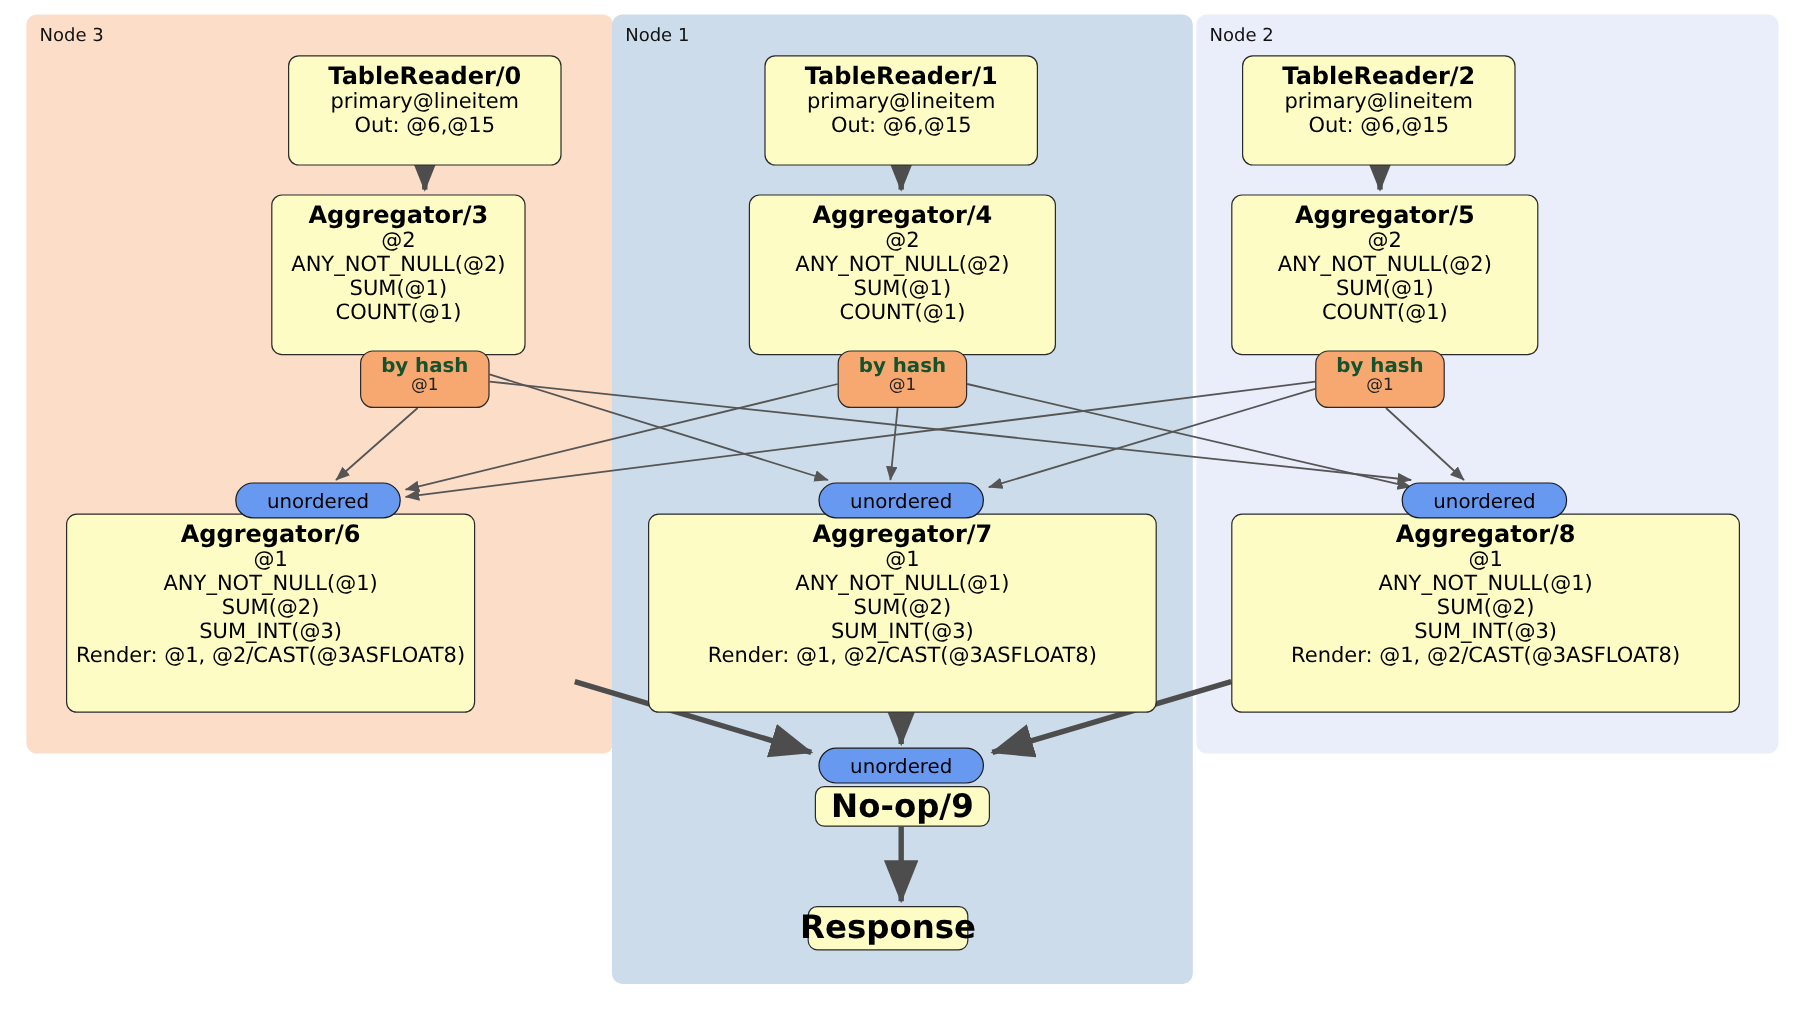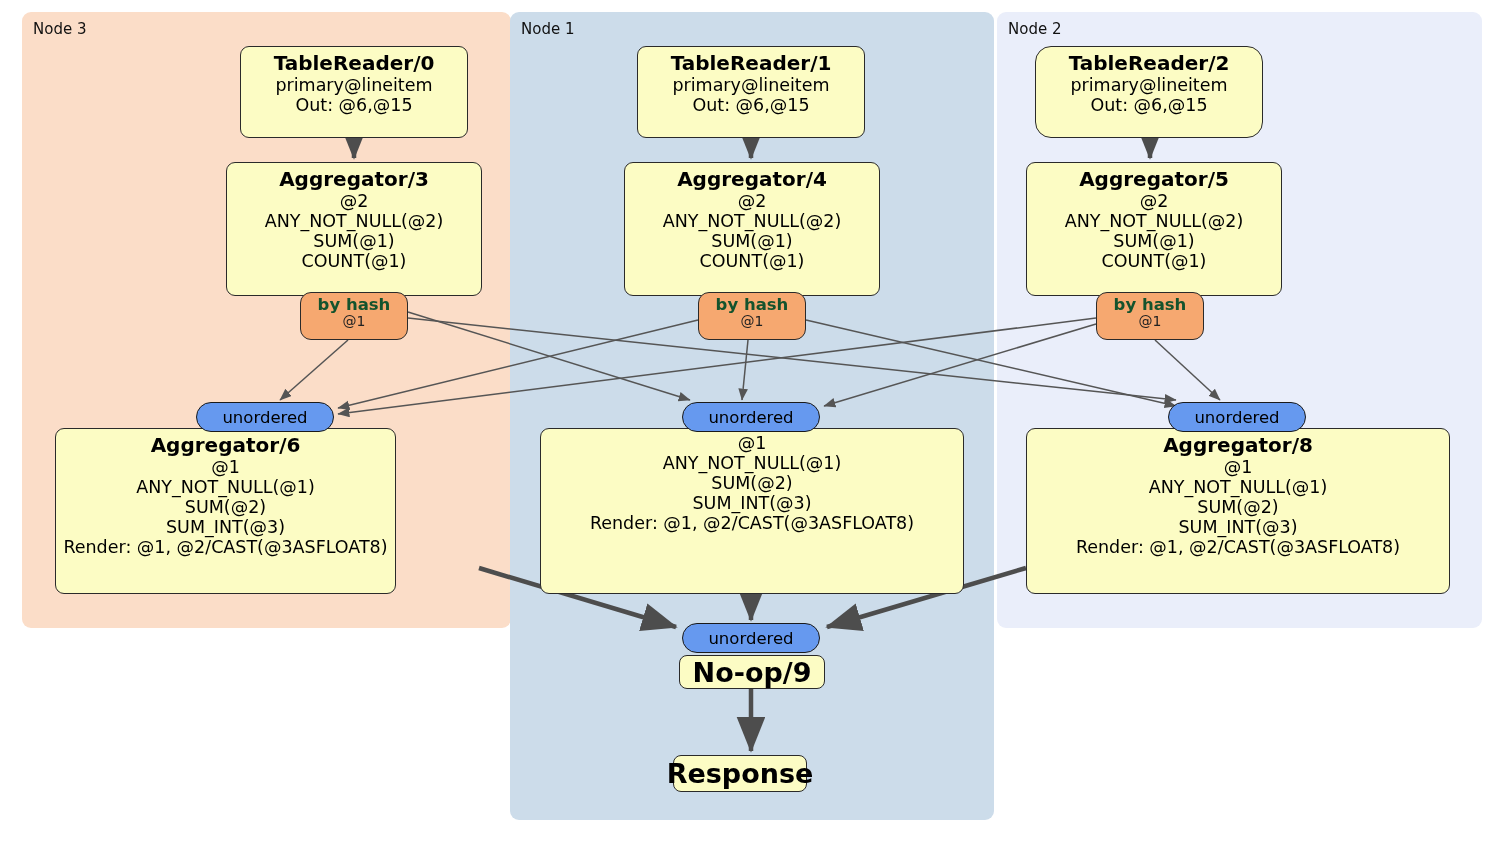--- a/index.html
+++ b/index.html
@@ -189,27 +189,27 @@
     <span class="line">primary@lineitem</span>
     <span class="line">Out: @6,@15</span>
   </div>
 
   <div class="node" id="n-tablereader1" style="left: 637px; top: 46px; width: 228px; height: 92px;">
     <span class="title">TableReader/1</span>
     <span class="line">primary@lineitem</span>
     <span class="line">Out: @6,@15</span>
   </div>
 
-  <div class="node" id="n-tablereader2" style="left: 1035px; top: 46px; width: 228px; height: 92px; border-radius: 16px;">
+  <div class="node" id="n-tablereader2" style="left: 1035px; top: 46px; width: 228px; height: 92px;">
     <span class="title">TableReader/2</span>
     <span class="line">primary@lineitem</span>
     <span class="line">Out: @6,@15</span>
   </div>
 
-  <div class="node" id="n-aggregator3" style="left: 226px; top: 162px; width: 256px; height: 134px;">
+  <div class="node" id="n-aggregator3" style="left: 226px; top: 162px; width: 212px; height: 134px;">
     <span class="title">Aggregator/3</span>
     <span class="line">@2</span>
     <span class="line">ANY_NOT_NULL(@2)</span>
     <span class="line">SUM(@1)</span>
     <span class="line">COUNT(@1)</span>
   </div>
 
   <div class="node" id="n-aggregator4" style="left: 624px; top: 162px; width: 256px; height: 134px;">
     <span class="title">Aggregator/4</span>
     <span class="line">@2</span>
@@ -229,20 +229,21 @@
   <div class="node" id="n-aggregator6" style="left: 55px; top: 428px; width: 341px; height: 166px;">
     <span class="title">Aggregator/6</span>
     <span class="line">@1</span>
     <span class="line">ANY_NOT_NULL(@1)</span>
     <span class="line">SUM(@2)</span>
     <span class="line">SUM_INT(@3)</span>
     <span class="line">Render: @1, @2/CAST(@3ASFLOAT8)</span>
   </div>
 
   <div class="node" id="n-aggregator7" style="left: 540px; top: 428px; width: 424px; height: 166px;">
+    <span class="title">Aggregator/7</span>
     <span class="line">@1</span>
     <span class="line">ANY_NOT_NULL(@1)</span>
     <span class="line">SUM(@2)</span>
     <span class="line">SUM_INT(@3)</span>
     <span class="line">Render: @1, @2/CAST(@3ASFLOAT8)</span>
   </div>
 
   <div class="node" id="n-aggregator8" style="left: 1026px; top: 428px; width: 424px; height: 166px;">
     <span class="title">Aggregator/8</span>
     <span class="line">@1</span>

